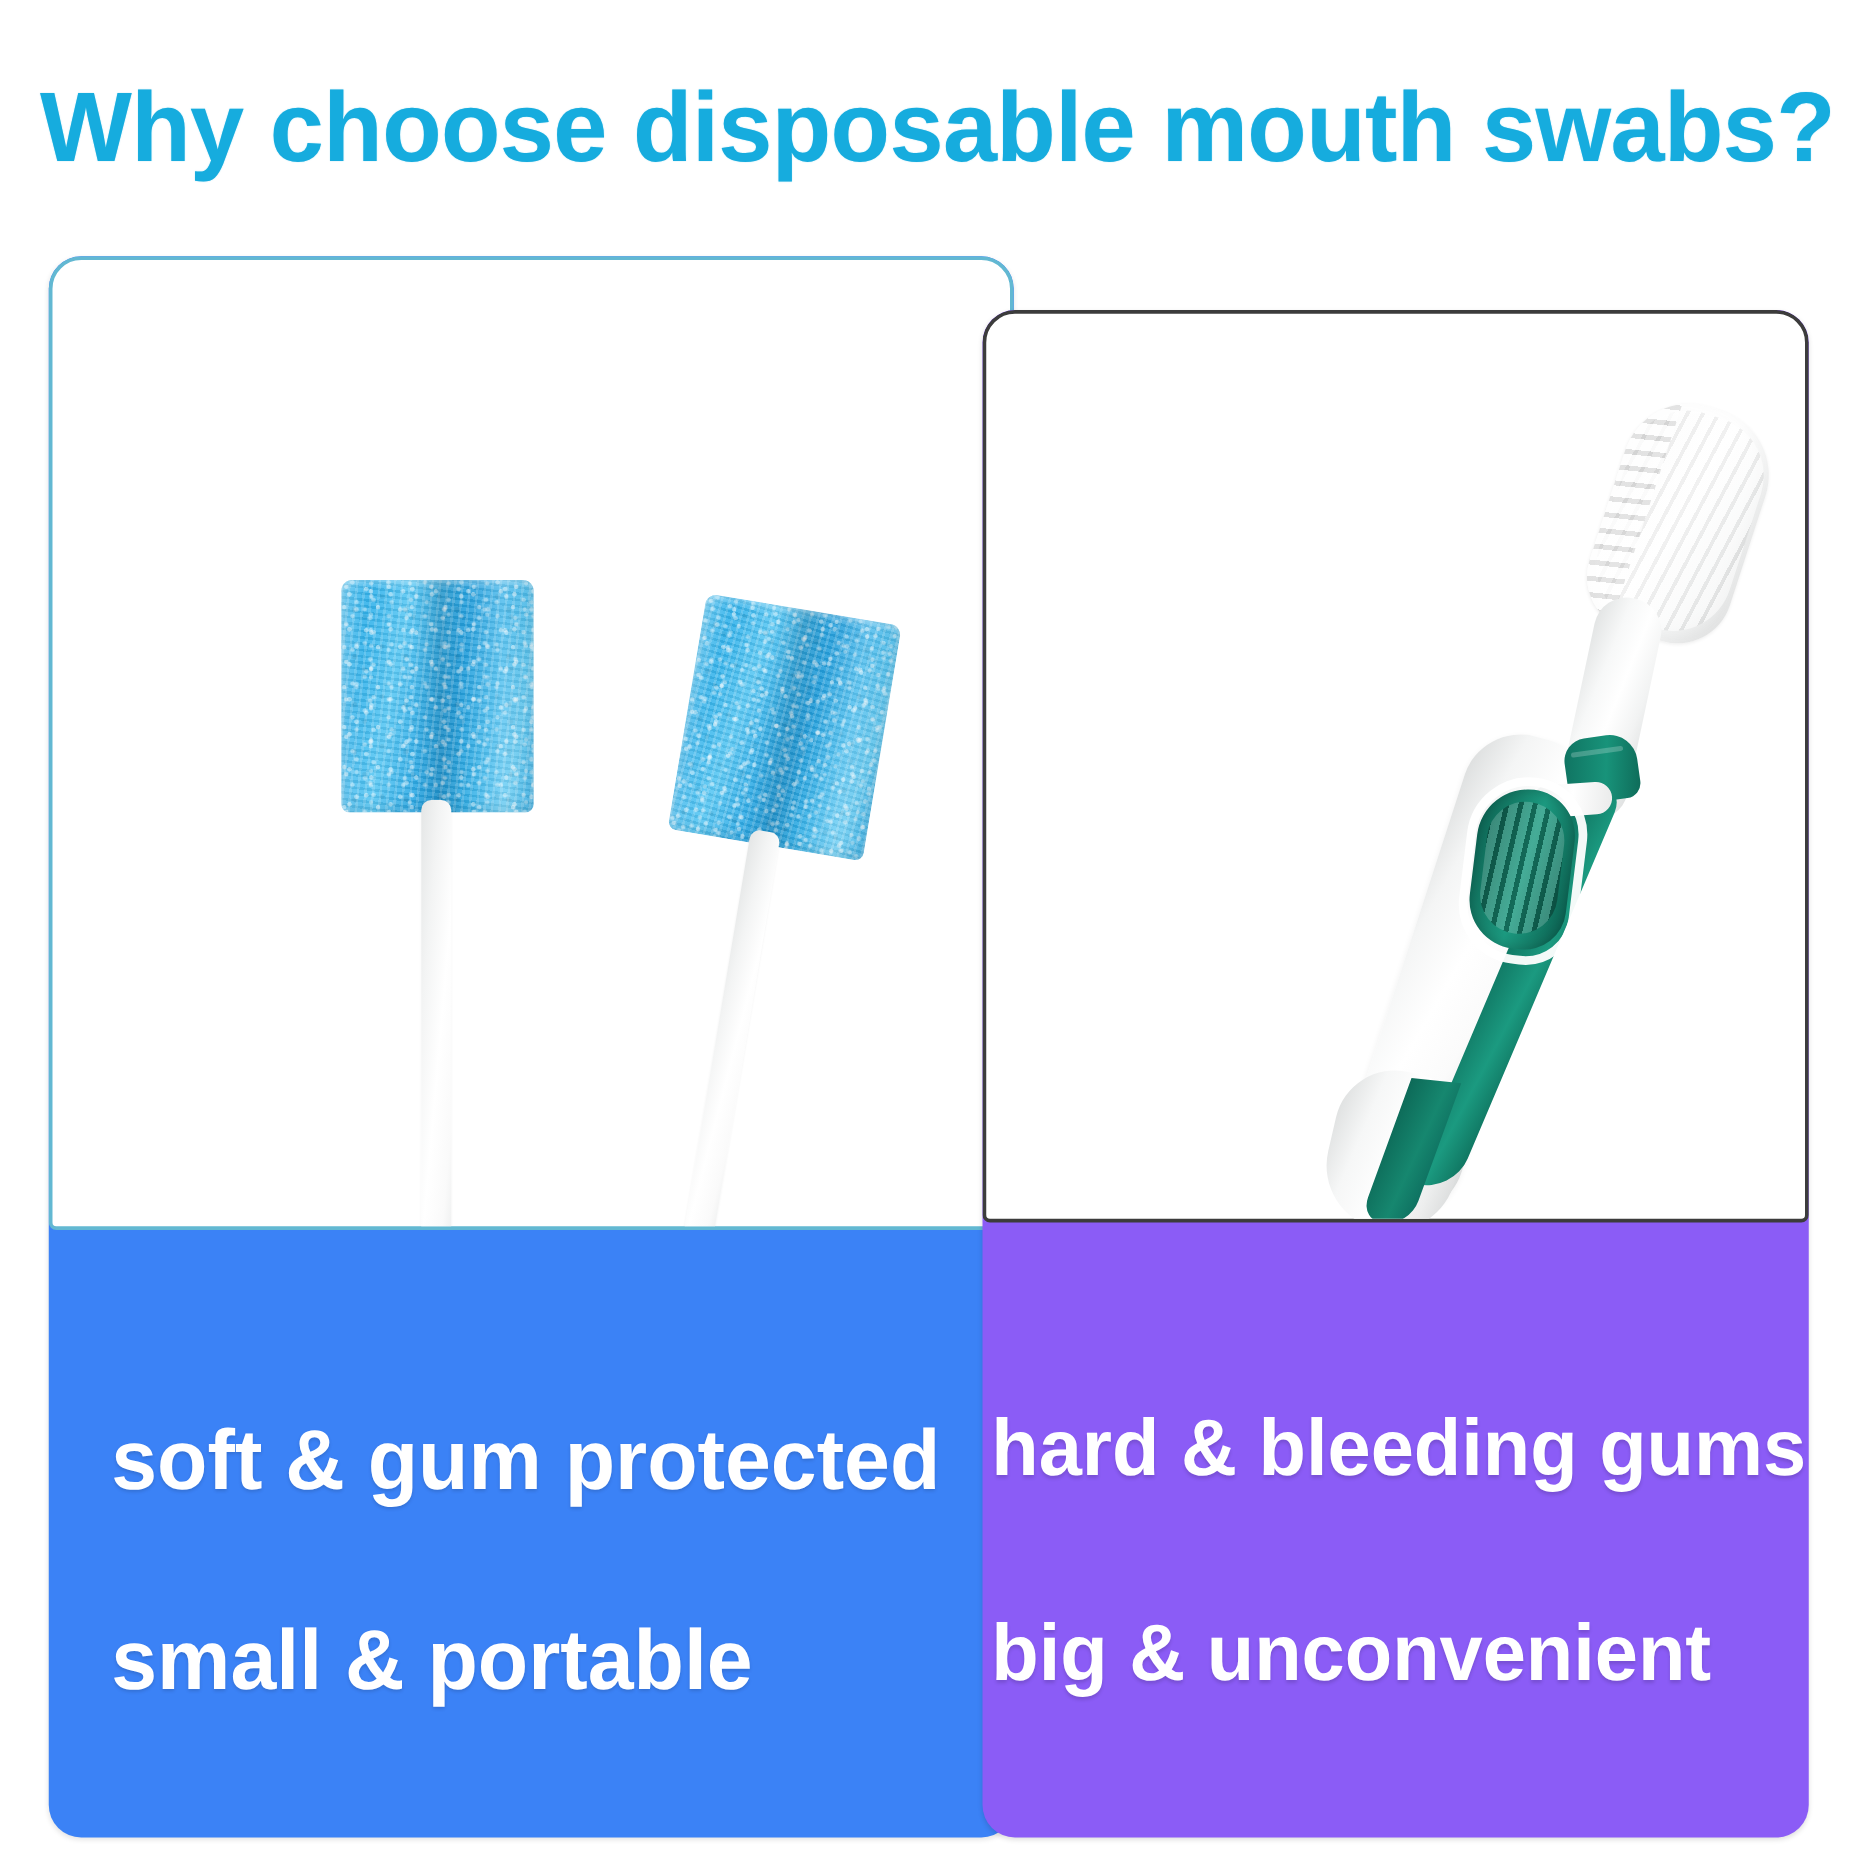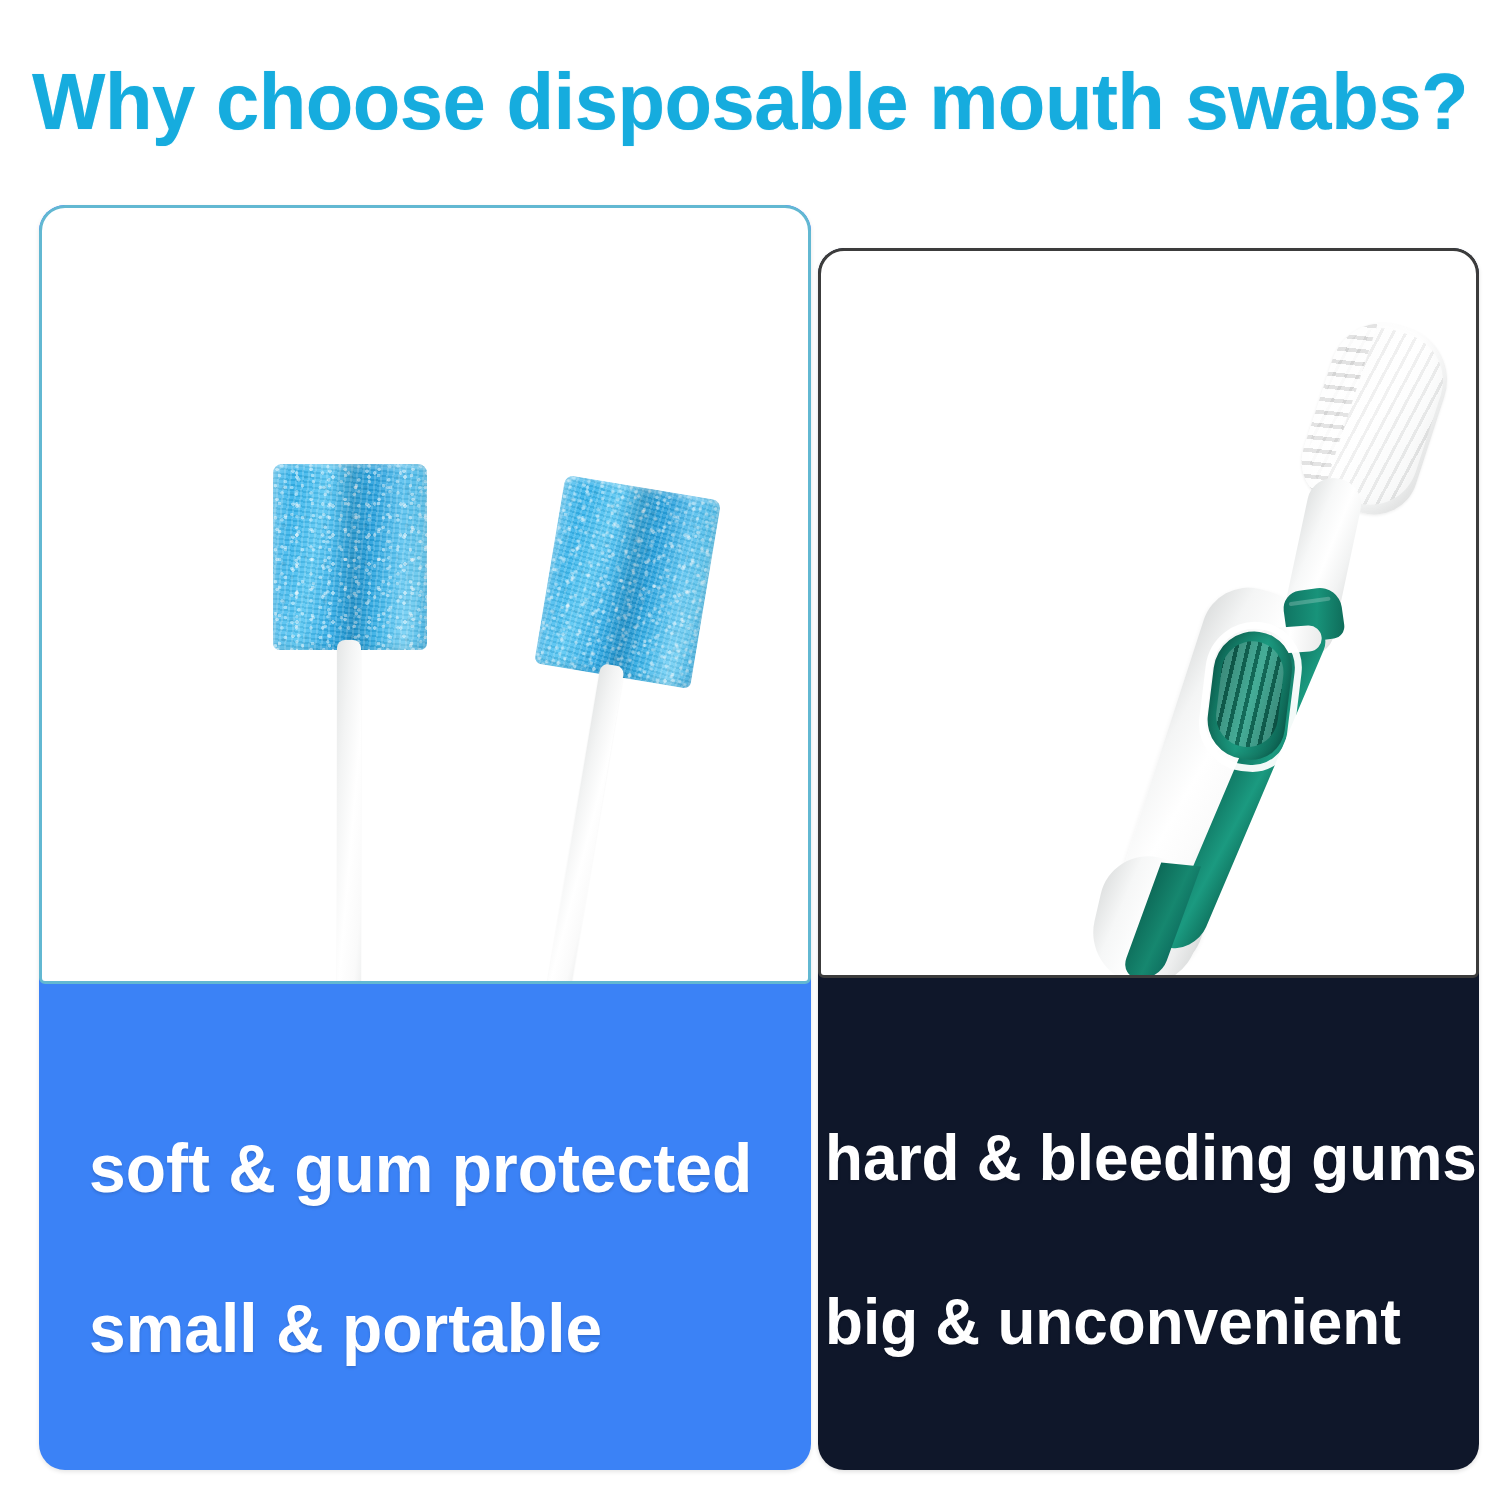--- a/index.html
+++ b/index.html
@@ -44,25 +44,25 @@
   .panel-left {
     left: 19px;
     top: 205px;
     width: 772px;
     height: 1265px;
     background: #3b82f6;
     box-shadow: 0 2px 4px rgba(0,0,0,0.10);
     margin-left: 20px;
   }
   .panel-right {
-    left: 818px;
+    left: 786px;
     top: 248px;
     width: 661px;
     height: 1222px;
-    background: #0f172a;
+    background: #8b5cf6;
     box-shadow: 0 2px 4px rgba(0,0,0,0.12);
   }
 
   
   .photo {
     position: absolute;
     left: 0;
     top: 0;
     width: 100%;
     background: #ffffff;

